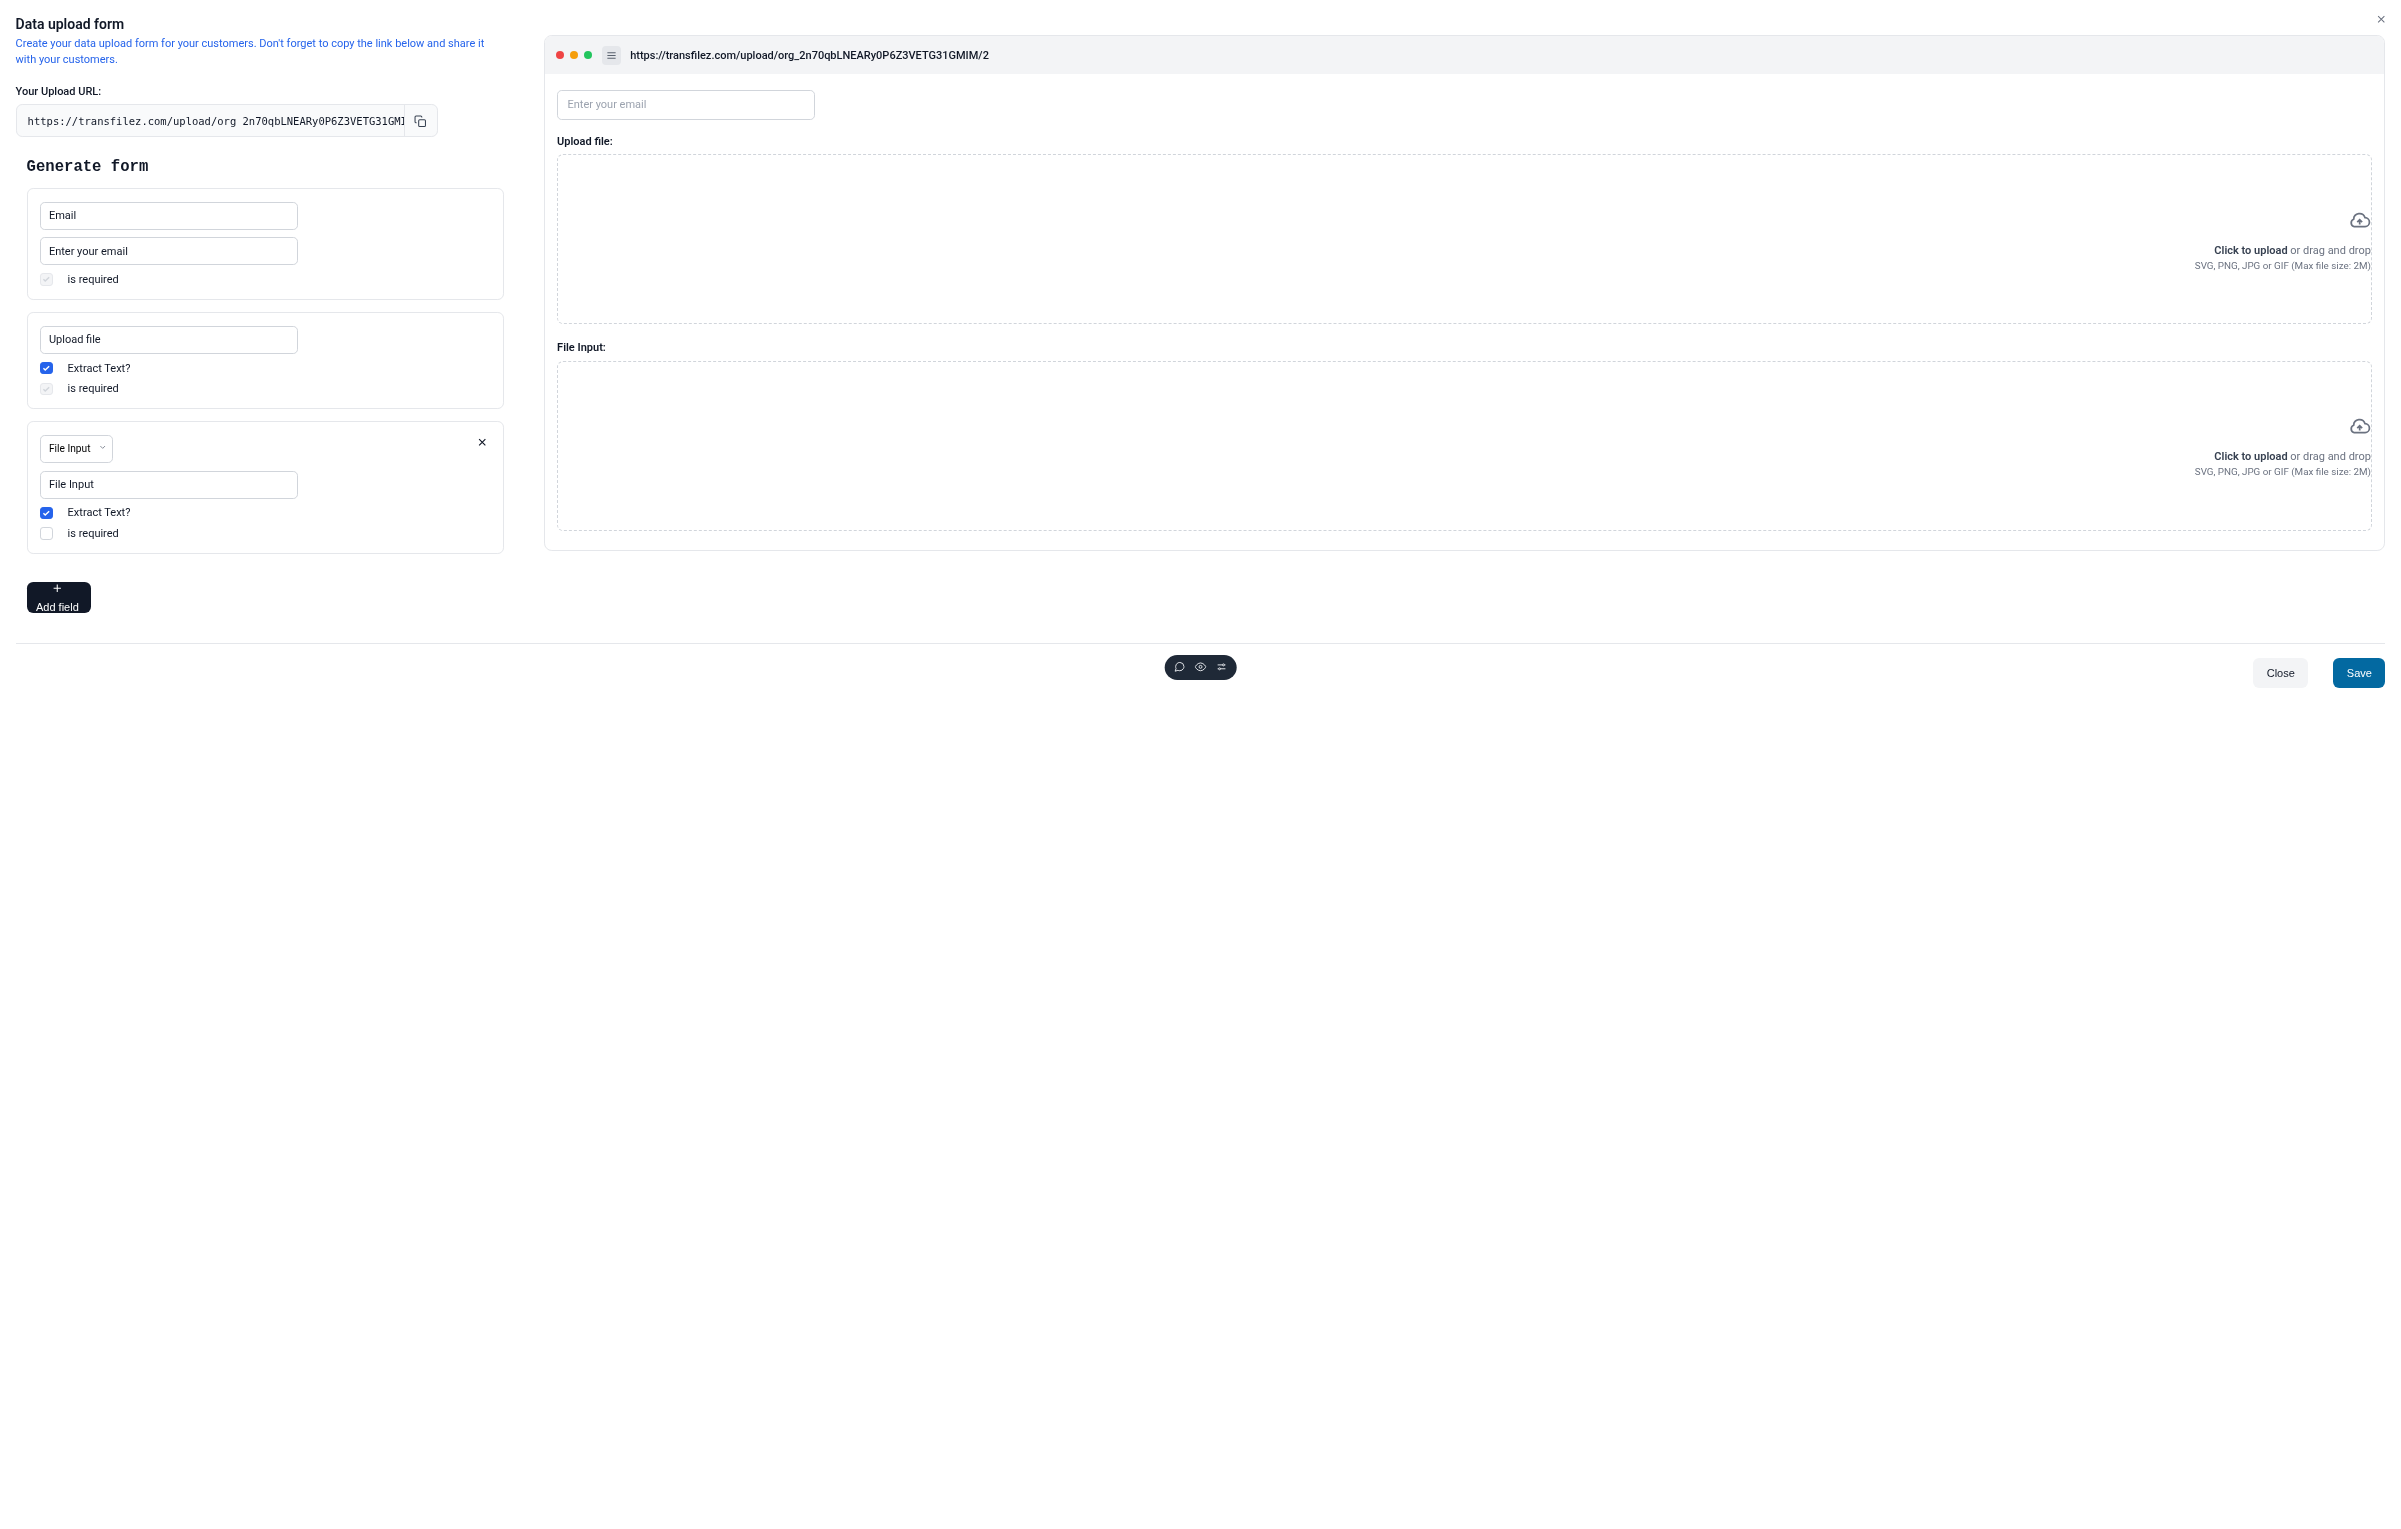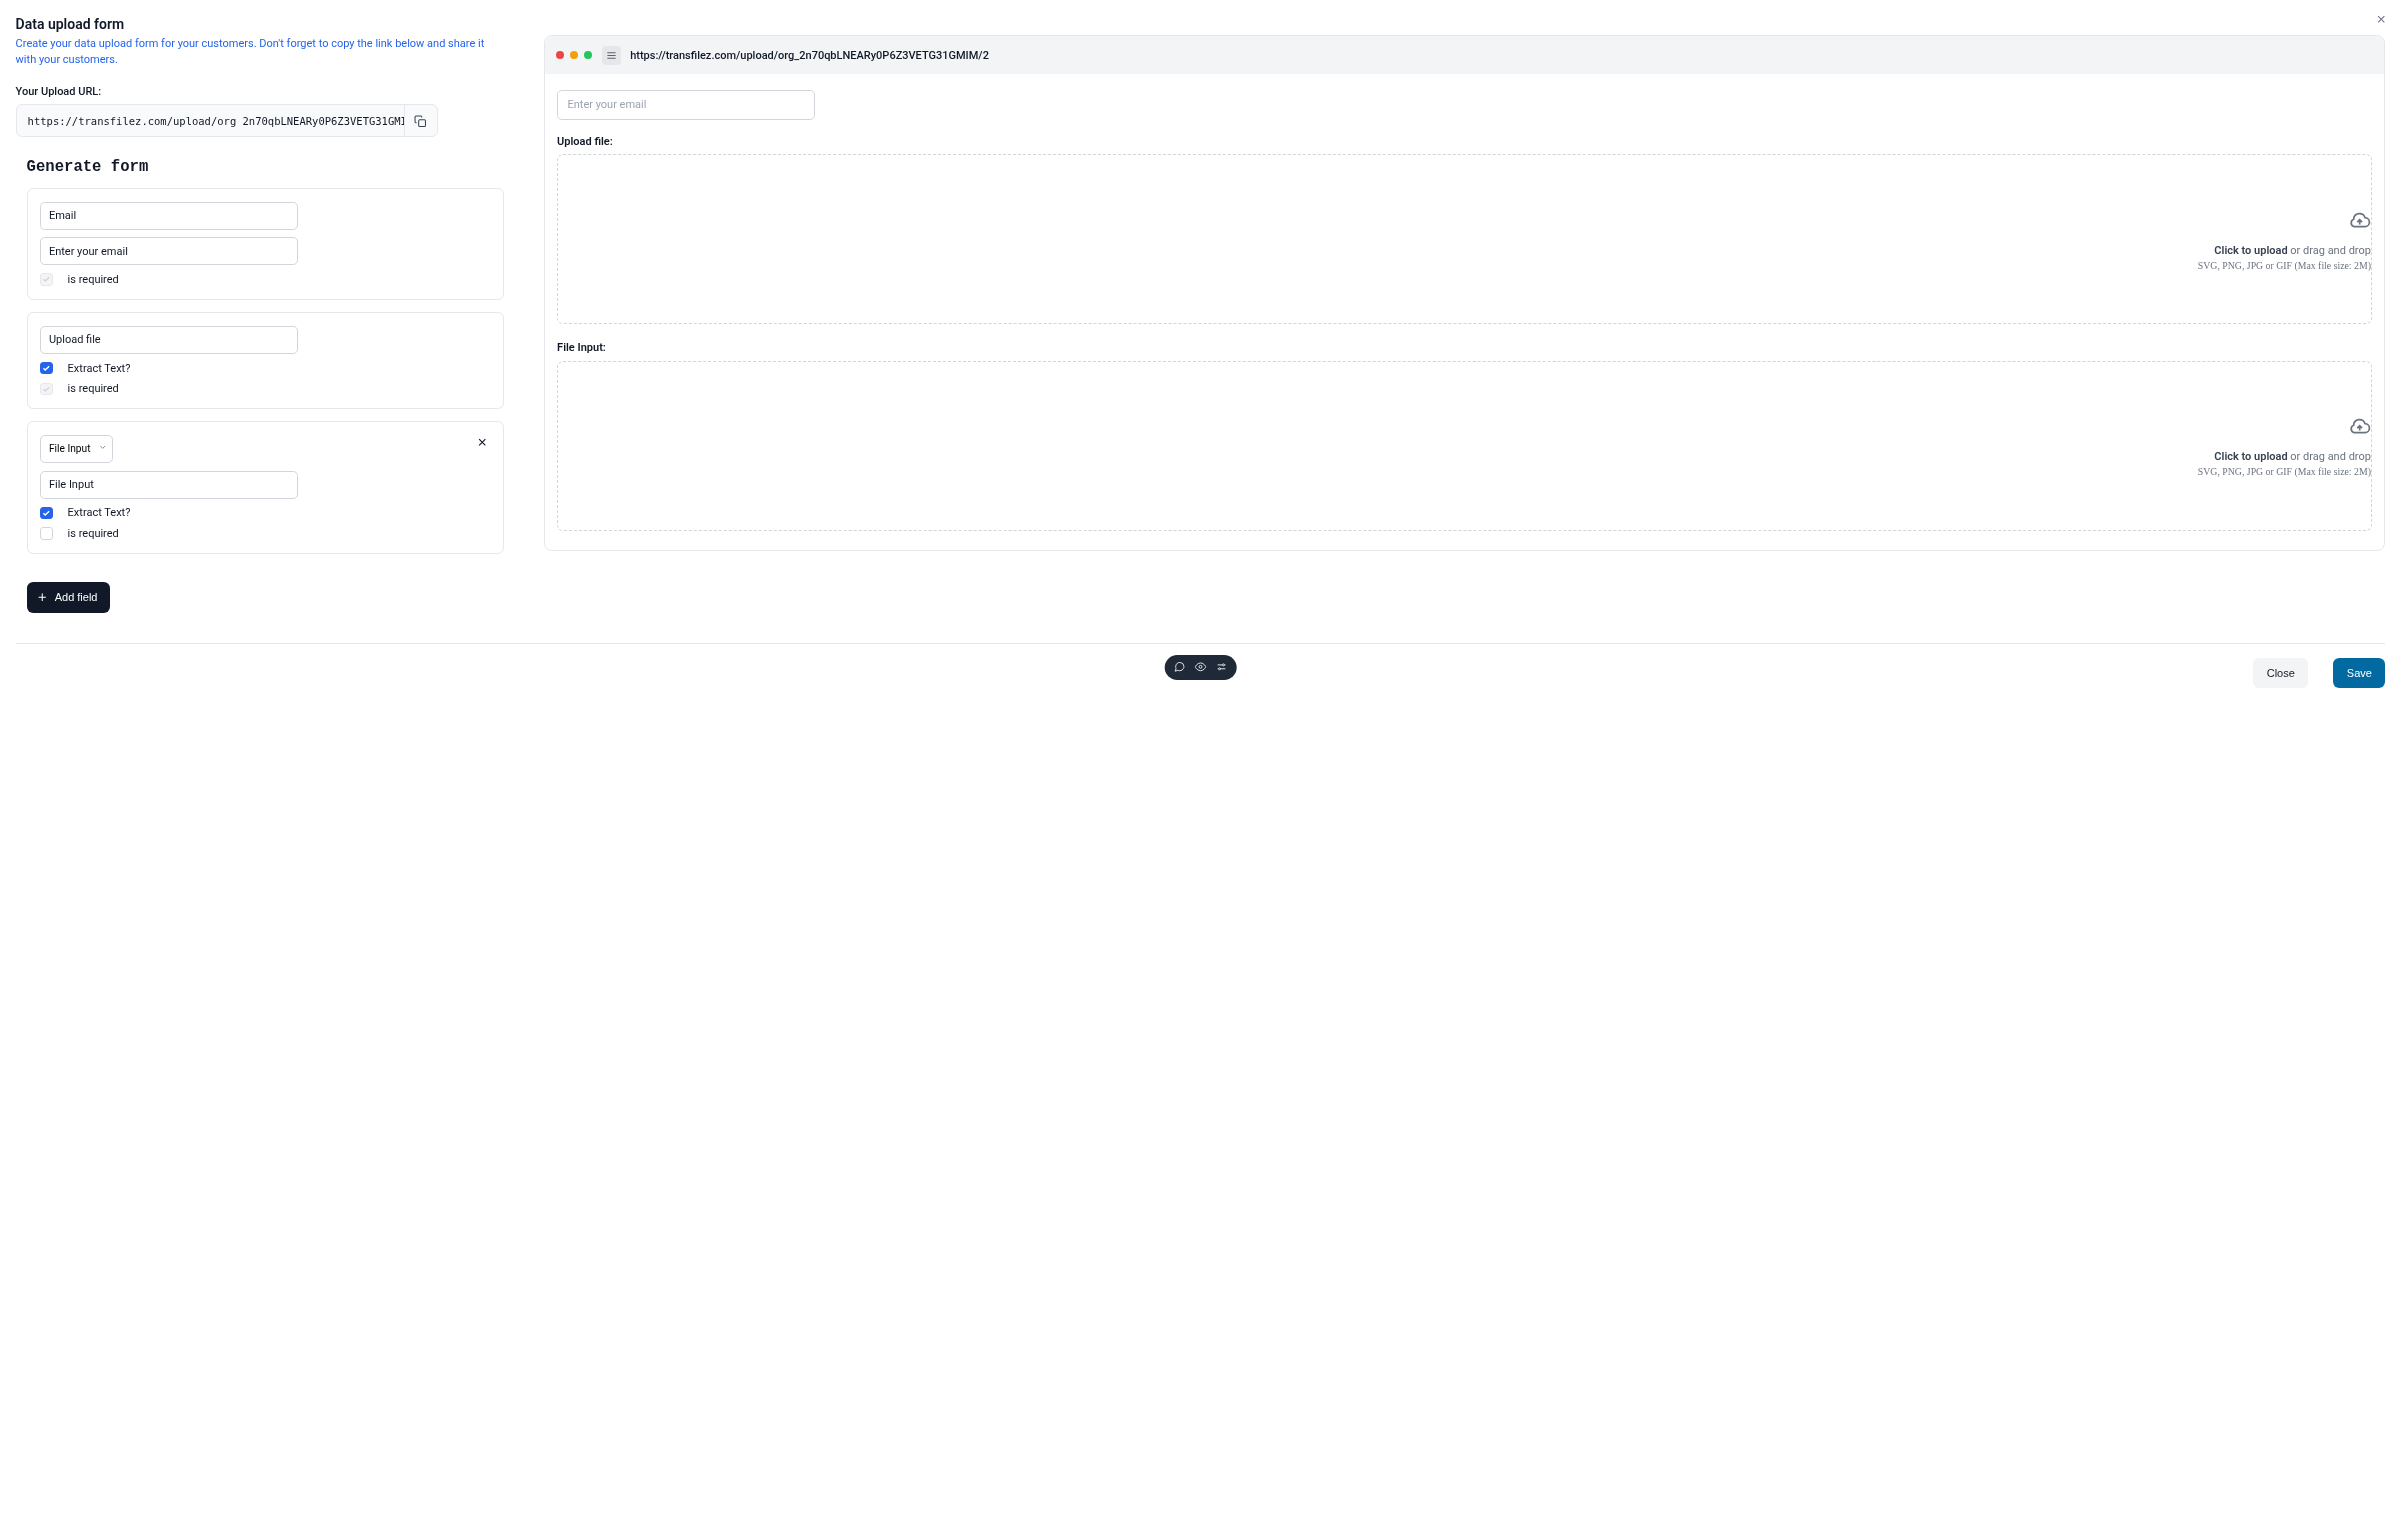--- a/index.html
+++ b/index.html
@@ -164,20 +164,21 @@
     border: none;
     border-radius: 6.2px;
     height: 31px;
     padding: 0 12.5px 0 9.4px;
     font-size: 11px;
     font-weight: 500;
     display: inline-flex;
     align-items: center;
     gap: 6.2px;
     cursor: pointer;
+    flex-direction: column;
   }
   
   .preview {
     border: 0.8px solid #e5e7eb;
     border-radius: 7.8px;
     overflow: hidden;
     margin-top: -50px;
   }
   .preview-toolbar {
     background: #f3f4f6;
@@ -228,21 +229,21 @@
     display: flex;
     flex-direction: column;
     align-items: flex-end;
     justify-content: center;
     margin-bottom: 17px;
     background: #fff;
   }
   .dz-icon { color: #6b7280; margin-bottom: 9.4px; }
   .dz-line1 { font-size: 11px; color: #6b7280; margin-bottom: 3.1px; }
   .dz-line1 b { color: #374151; font-weight: 600; }
-  .dz-line2 { font-size: 9.8px; color: #6b7280; font-family: Liberation Serif, serif; }
+  .dz-line2 { font-size: 9.8px; color: #6b7280; }
   
   .footer {
     border-top: 0.8px solid #e5e7eb;
     margin-top: 30px;
     padding-top: 14px;
     display: flex;
     justify-content: flex-end;
     gap: 25px;
     position: relative;
   }

